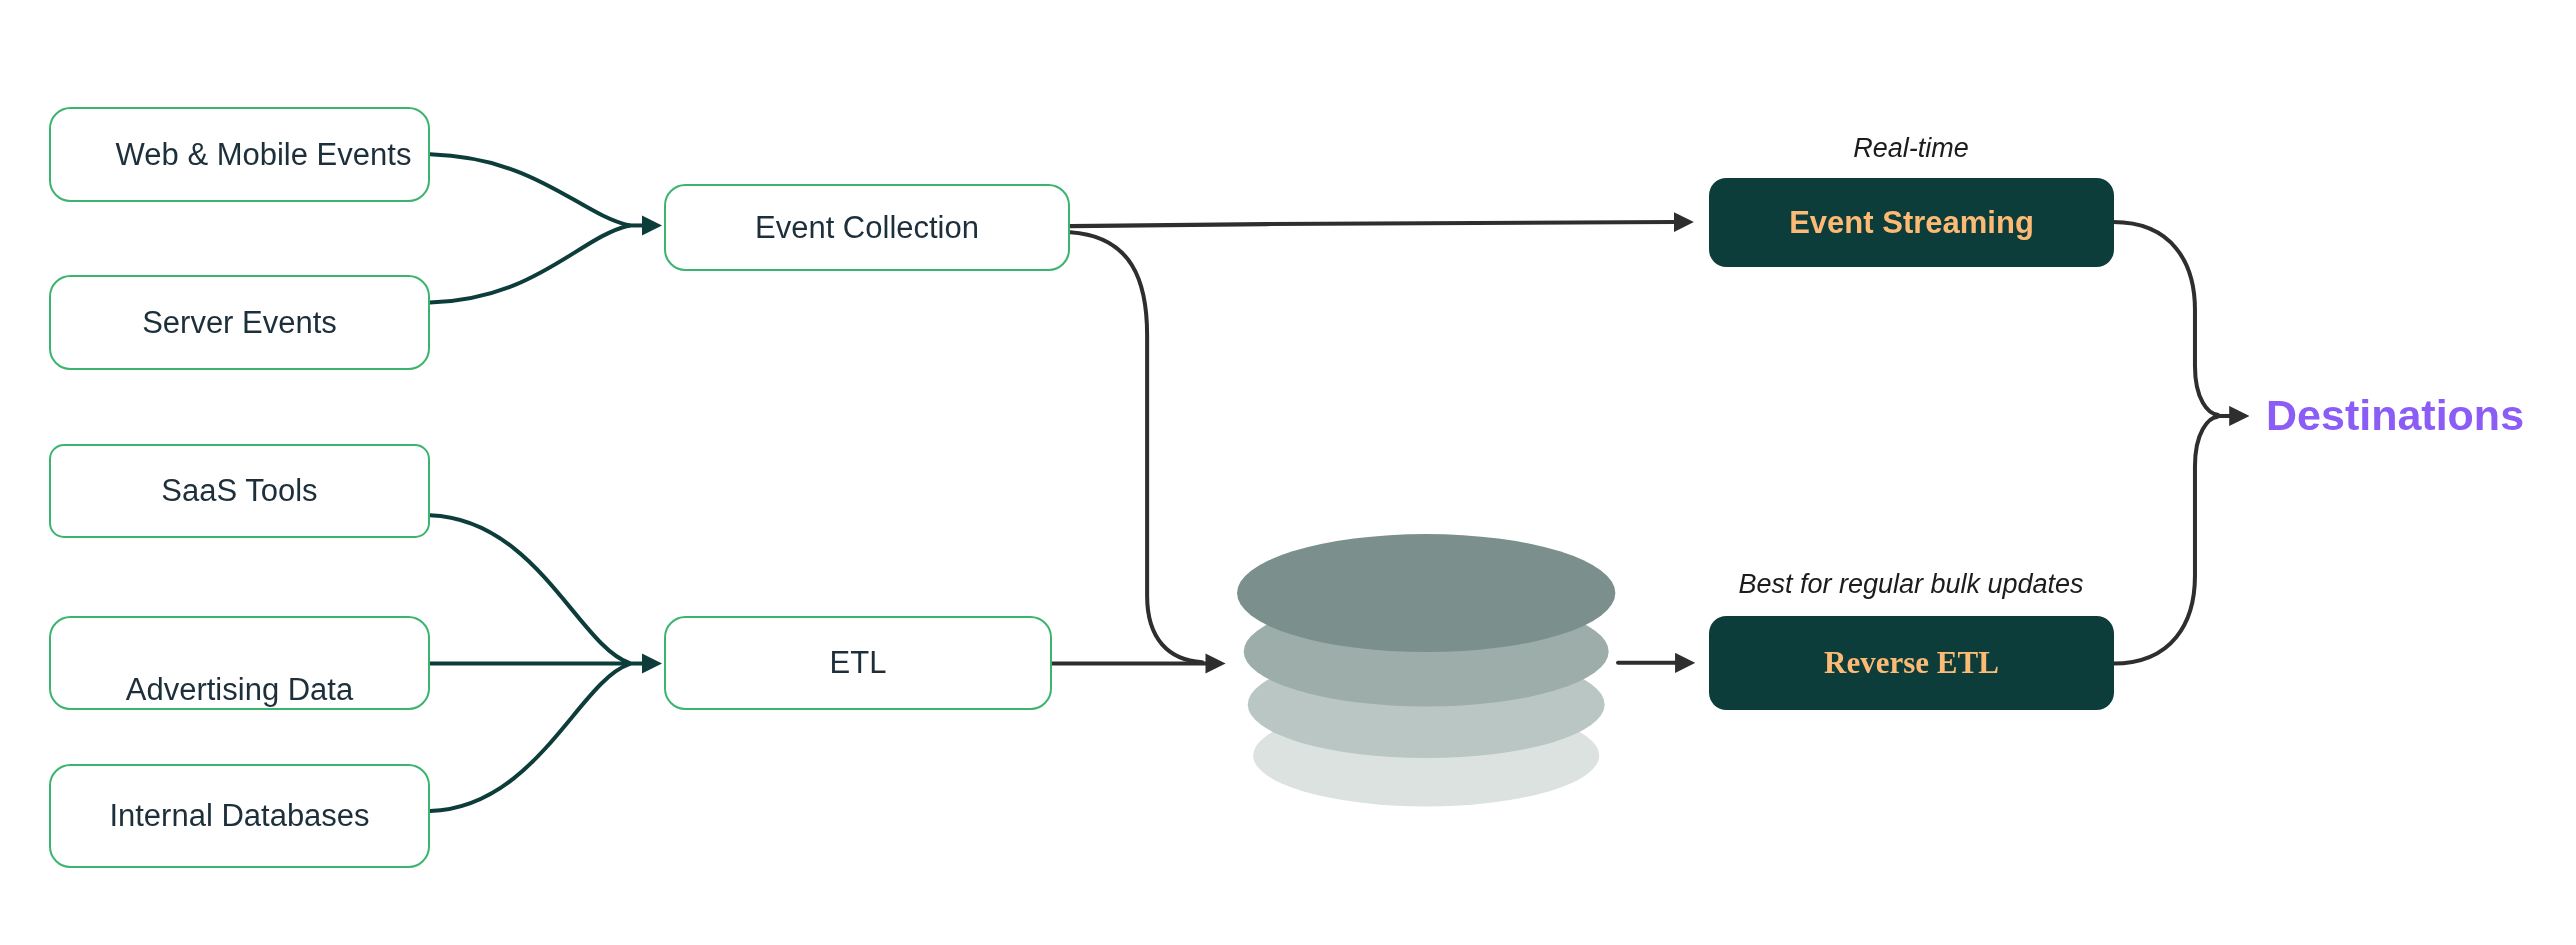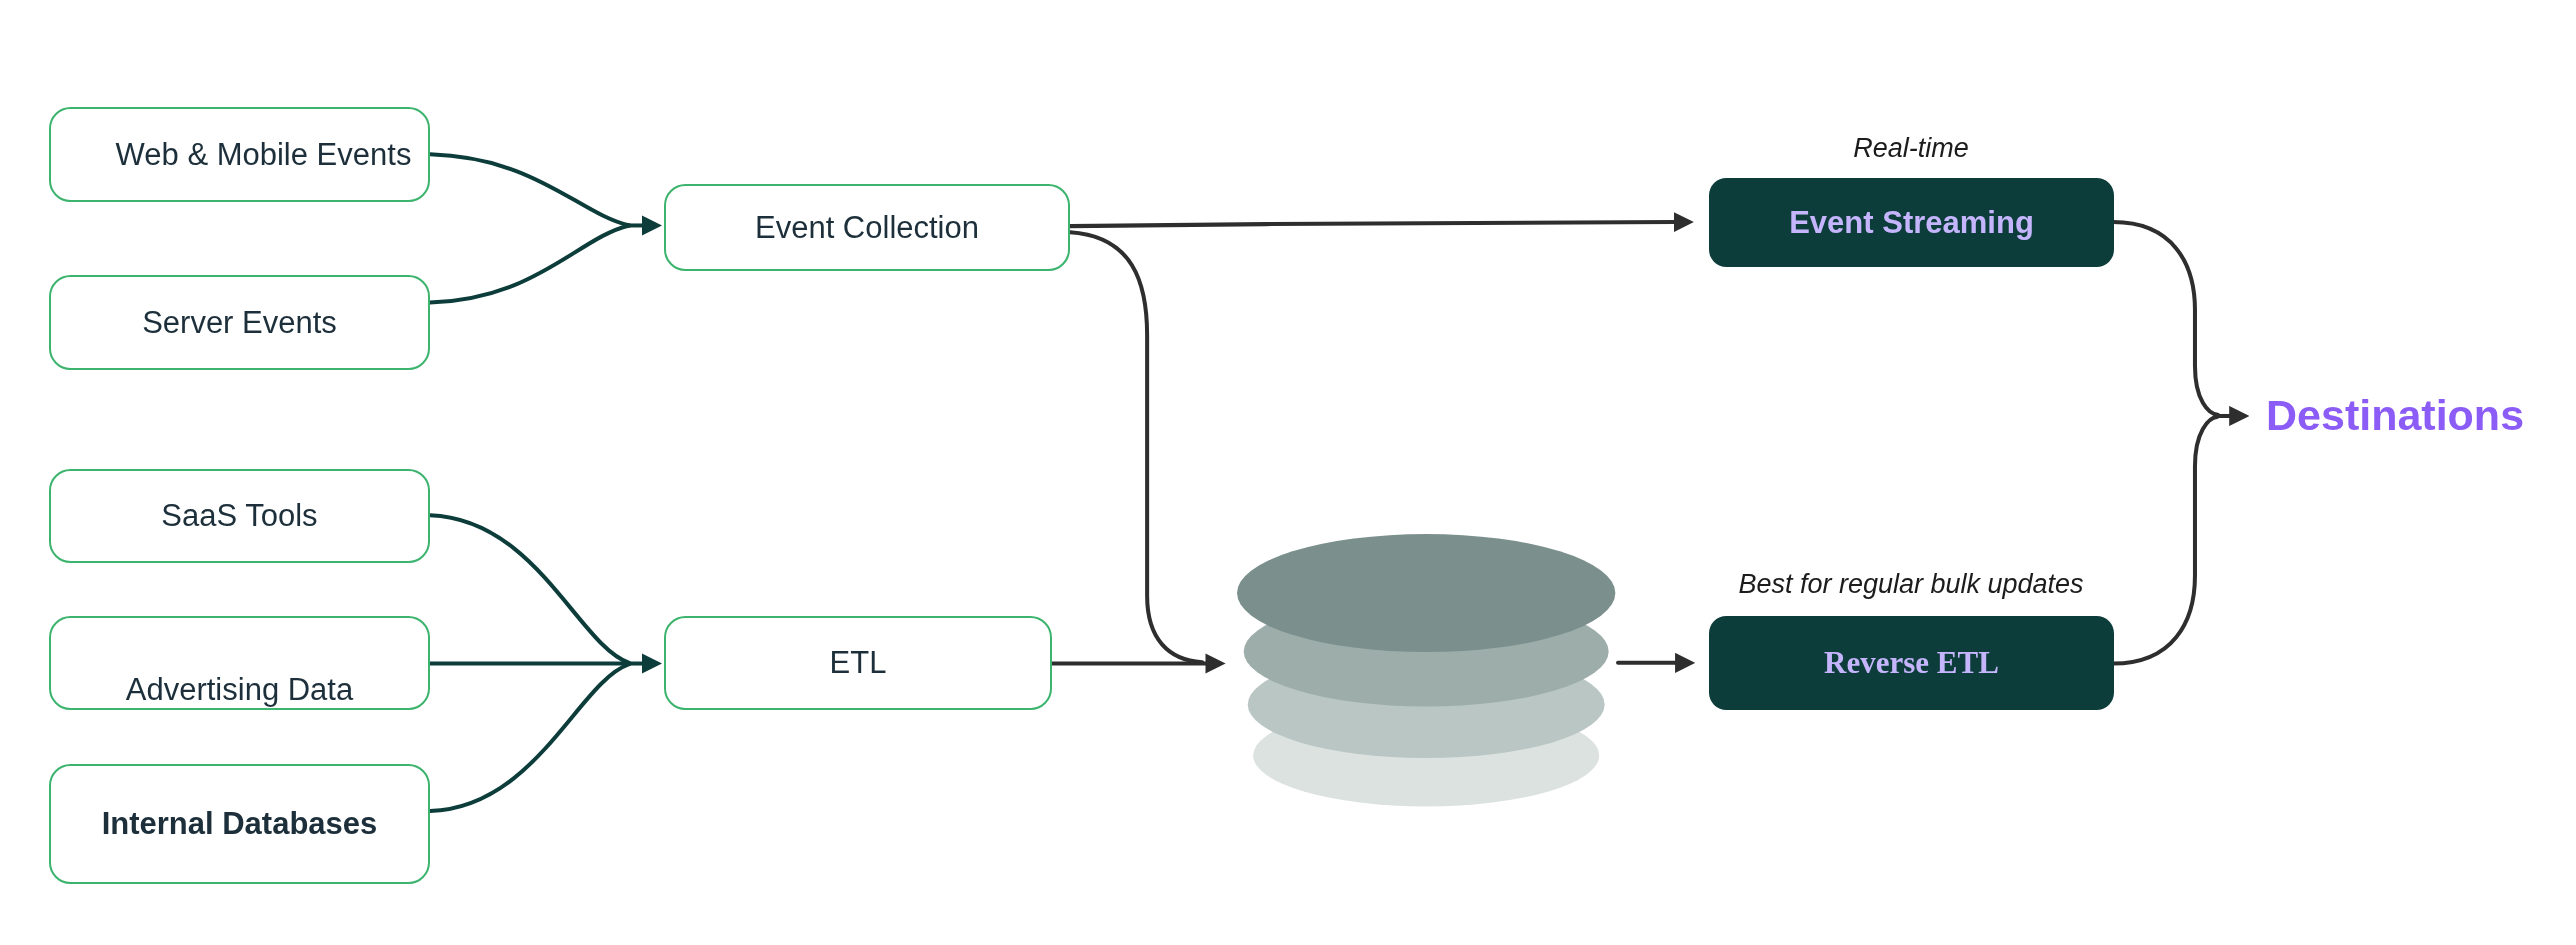--- a/index.html
+++ b/index.html
@@ -29,31 +29,31 @@
     background: #ffffff;
     border: 2.7px solid #3cb46e;
     border-radius: 21.5px;
     color: #1c2f3a;
     font-size: 31px;
     font-weight: 400;
   }
   .dark-pill {
     background: #0d3d3b;
     border-radius: 17.4px;
-    color: #c4b5fd;
+    color: #fdba74;
     font-size: 31px;
     font-weight: 700;
   }
   
   .src { left: 49px; width: 381px; height: 95px; }
   .src1 { top: 107px; padding-left: 48px; }
   .src2 { top: 255px; margin-top: 20px; }
-  .src3 { top: 469px; height: 94px; }
+  .src3 { top: 444px; height: 94px; border-radius: 15px; }
   .src4 { top: 616px; height: 94px; align-items: flex-end; }
-  .src5 { top: 764px; height: 120px; font-weight: bold; }
+  .src5 { top: 764px; height: 104px; }
   
   .event-collection { left: 664px; top: 184px; width: 406px; height: 87px; }
   .etl             { left: 664px; top: 616px; width: 388px; height: 94px; }
   
   .event-streaming { left: 1709px; top: 178px; width: 405px; height: 89px; }
   .reverse-etl     { left: 1709px; top: 616px; width: 405px; height: 94px; font-family: Liberation Serif, serif; }
   
   .annotation {
     position: absolute;
     width: 604px;

